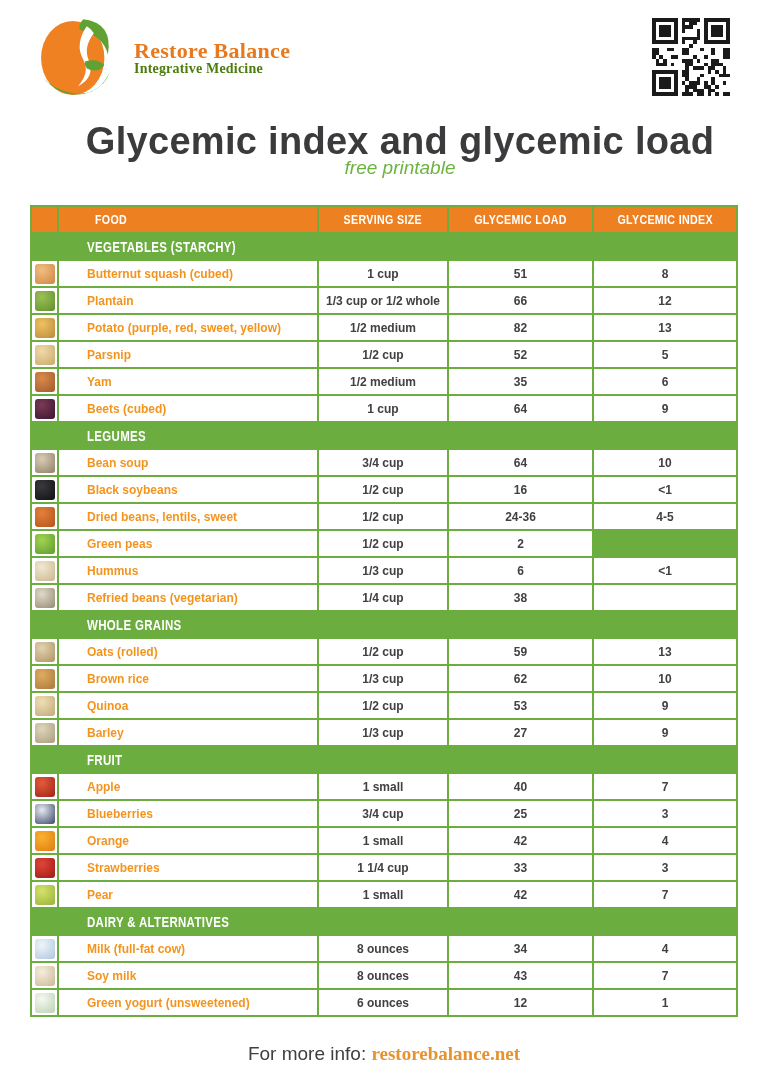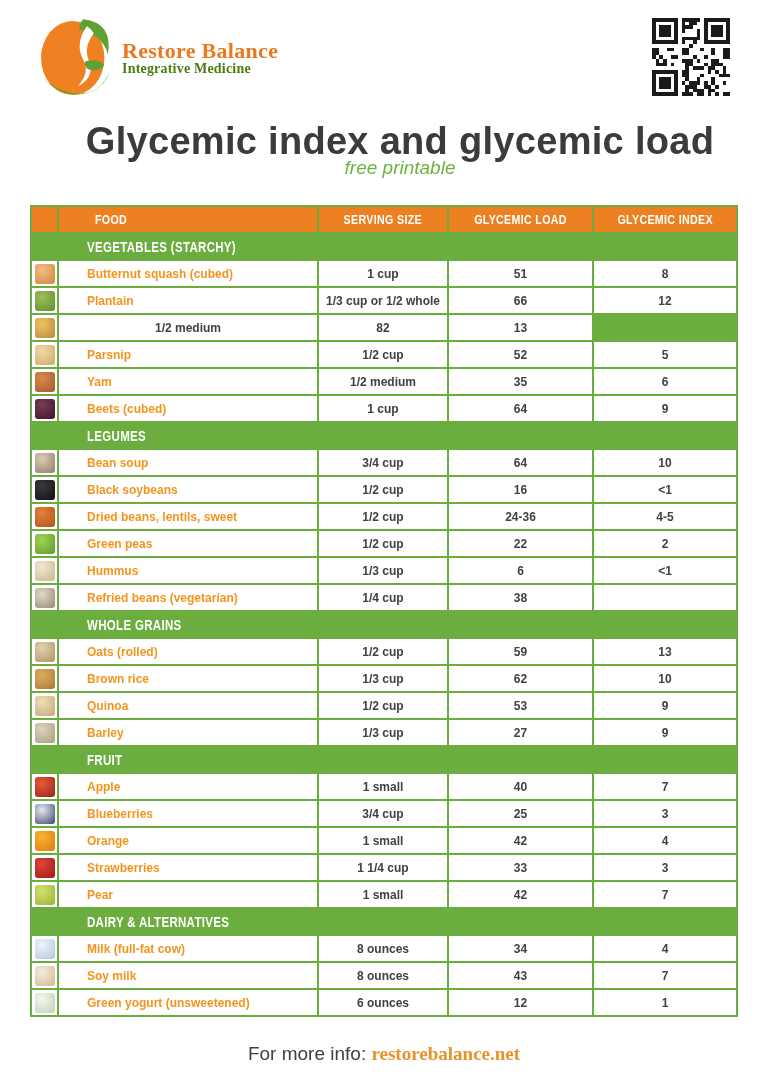--- a/index.html
+++ b/index.html
@@ -4,21 +4,21 @@
 <style>
   html,body { margin:0; padding:0; background:#ffffff; }
   .page {
     position:relative; width:768px; height:1085px; background:#ffffff;
     font-family:"Liberation Sans", sans-serif; overflow:hidden;
   }
 
   
   .logo { position:absolute; left:34px; top:14px; display:flex; align-items:center; }
   .logo-mark { width:88px; height:88px; }
-  .logo-text { margin-left:0; font-family:"Liberation Serif", serif; font-weight:bold; line-height:1.05; }
+  .logo-text { margin-left:12px; font-family:"Liberation Serif", serif; font-weight:bold; line-height:1.05; }
   .logo-line1 { color:#E8791E; font-size:22px; letter-spacing:0.3px; }
   .logo-line2 { color:#4d7c0f; font-size:14px; letter-spacing:0.2px; }
 
   .qr { position:absolute; left:652px; top:18px; width:78px; height:78px; }
 
   .title { position:absolute; top:120px; left:16px; width:100%; text-align:center;
            font-size:38px; font-weight:bold; color:#3B3B3D; letter-spacing:0.3px; }
   .subtitle { position:absolute; top:157px; left:16px; width:100%; text-align:center;
               font-style:italic; font-size:19px; color:#6CB33F; }
 
@@ -323,20 +323,21 @@
         </div>
         <div class="cell c-food">Plantain</div>
         <div class="cell c-val">1/3 cup or 1/2 whole</div>
         <div class="cell c-val">66</div>
         <div class="cell c-val">12</div>
       </div>
       <div class="trow">
         <div class="cell c-icon">
           <span class="food-icon" style="background: radial-gradient(circle at 35% 30%, rgb(239, 194, 95), rgb(185, 138, 62));"></span>
         </div>
+        <div class="cell c-food">Potato (purple, red, sweet, yellow)</div>
         <div class="cell c-val">1/2 medium</div>
         <div class="cell c-val">82</div>
         <div class="cell c-val">13</div>
       </div>
       <div class="trow">
         <div class="cell c-icon">
           <span class="food-icon" style="background: radial-gradient(circle at 35% 30%, rgb(240, 217, 168), rgb(201, 169, 105));"></span>
         </div>
         <div class="cell c-food">Parsnip</div>
         <div class="cell c-val">1/2 cup</div>
@@ -390,21 +391,20 @@
         <div class="cell c-val">1/2 cup</div>
         <div class="cell c-val">24-36</div>
         <div class="cell c-val">4-5</div>
       </div>
       <div class="trow">
         <div class="cell c-icon">
           <span class="food-icon" style="background: radial-gradient(circle at 35% 30%, rgb(162, 211, 82), rgb(95, 154, 46));"></span>
         </div>
         <div class="cell c-food">Green peas</div>
         <div class="cell c-val">1/2 cup</div>
-        <div class="cell c-val">22</div>
         <div class="cell c-val">2</div>
       </div>
       <div class="trow">
         <div class="cell c-icon">
           <span class="food-icon" style="background: radial-gradient(circle at 35% 30%, rgb(242, 232, 210), rgb(201, 182, 140));"></span>
         </div>
         <div class="cell c-food">Hummus</div>
         <div class="cell c-val">1/3 cup</div>
         <div class="cell c-val">6</div>
         <div class="cell c-val">&lt;1</div>

